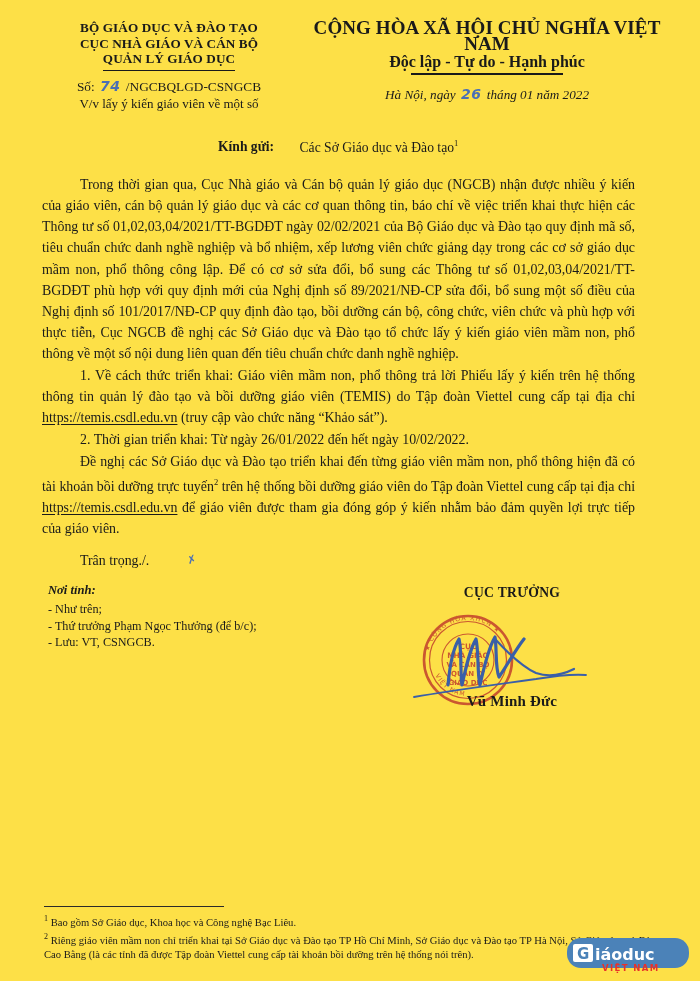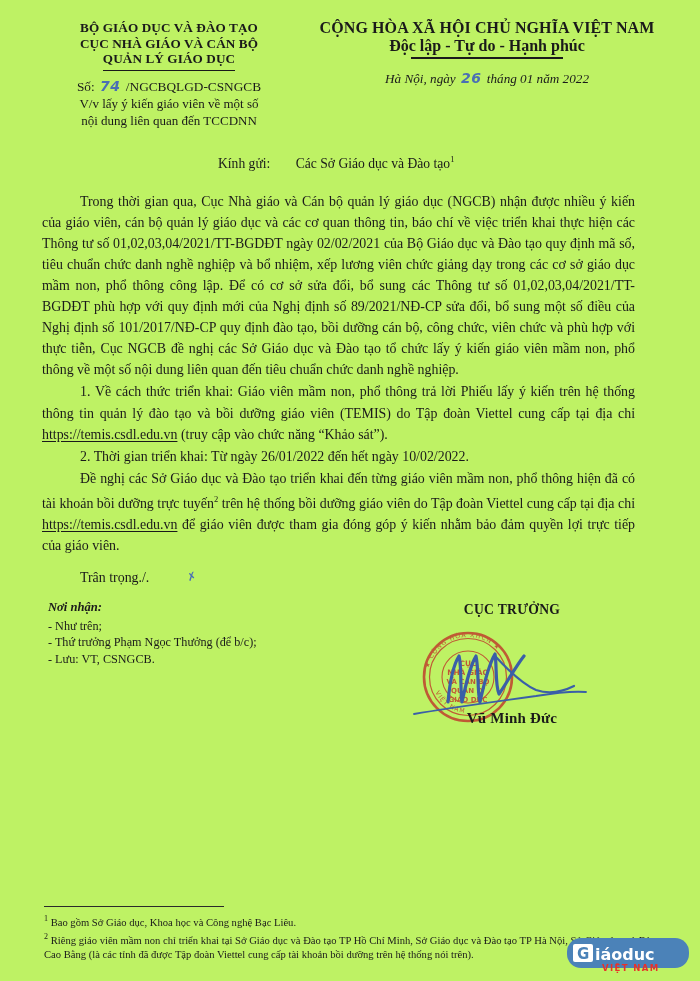--- a/index.html
+++ b/index.html
@@ -4,21 +4,21 @@
 <style>
   html, body {
     margin: 0;
     padding: 0;
     background: #ffffff;
   }
   .page {
     position: relative;
     width: 700px;
     height: 981px;
-    background: #bef264;
+    background: #fde047;
     font-family: "Liberation Serif", "DejaVu Serif", serif;
     color: #1a1a1a;
     overflow: hidden;
     box-sizing: border-box;
   }
 
   
   .header {
     display: flex;
     padding: 18px 30px 0 34px;
@@ -47,21 +47,21 @@
     margin: 3px auto 7px auto;
   }
   .rule-short-r {
     width: 152px;
     height: 1.6px;
     background: #1a1a1a;
     margin: 3px auto 11px auto;
   }
   .natl-line {
     font-weight: bold;
-    font-size: 16px;
+    font-size: 19px;
     line-height: 16px;
     letter-spacing: 0.1px;
   }
   .natl-sub {
     font-weight: bold;
     font-size: 16px;
     line-height: 17px;
     margin-top: 1px;
   }
   .sonum {
@@ -88,21 +88,21 @@
     font-size: 13.2px;
     white-space: nowrap;
   }
 
   
   .kinhgui {
     margin-top: 26px;
     padding-left: 218px;
     font-size: 13.6px;
   }
-  .kinhgui .kg-label { margin-right: 22px; }
+  .kinhgui .kg-label { margin-right: 22px; font-weight: bold; }
   sup.fn { font-size: 8.5px; vertical-align: super; }
 
   
   .body {
     padding: 0 65px 0 42px;
     margin-top: 19px;
   }
   .body p {
     margin: 0 0 0 0;
     font-size: 13.9px;
@@ -223,21 +223,20 @@
       <div class="org-line">BỘ GIÁO DỤC VÀ ĐÀO TẠO</div>
       <div class="org-line">CỤC NHÀ GIÁO VÀ CÁN BỘ</div>
       <div class="org-line">QUẢN LÝ GIÁO DỤC</div>
       <div class="rule-short"></div>
       <div class="sonum">
         <span>Số:</span>
         <span class="handwrite">74</span>
         <span>/NGCBQLGD-CSNGCB</span>
       </div>
       <div class="subject">V/v lấy ý kiến giáo viên về một số</div>
-      <div class="subject">nội dung liên quan đến TCCDNN</div>
     </div>
 
     <div class="hdr-right">
       <div class="natl-line">CỘNG HÒA XÃ HỘI CHỦ NGHĨA VIỆT NAM</div>
       <div class="natl-sub">Độc lập - Tự do - Hạnh phúc</div>
       <div class="rule-short-r"></div>
       <div class="placedate">
         <span>Hà Nội, ngày</span>
         <span class="handwrite">26</span>
         <span>tháng 01 năm 2022</span>
@@ -263,21 +262,21 @@
 
   </div>
 
   <div class="closing">
     <span>Trân trọng./.</span><span class="tick">✗</span>
   </div>
 
   <div class="sigarea">
 
     <div class="recipients">
-      <div class="rec-title">Nơi nhận:</div>
+      <div class="rec-title">Nơi tỉnh:</div>
       <div class="rec-item">- Như trên;</div>
       <div class="rec-item">- Thứ trưởng Phạm Ngọc Thưởng (để b/c);</div>
       <div class="rec-item">- Lưu: VT, CSNGCB.</div>
     </div>
 
     <div class="signblock">
       <div class="sign-title">CỤC TRƯỞNG</div>
 
       <div class="stamp-wrap">
         <svg viewBox="0 0 200 110" width="200" height="110">

